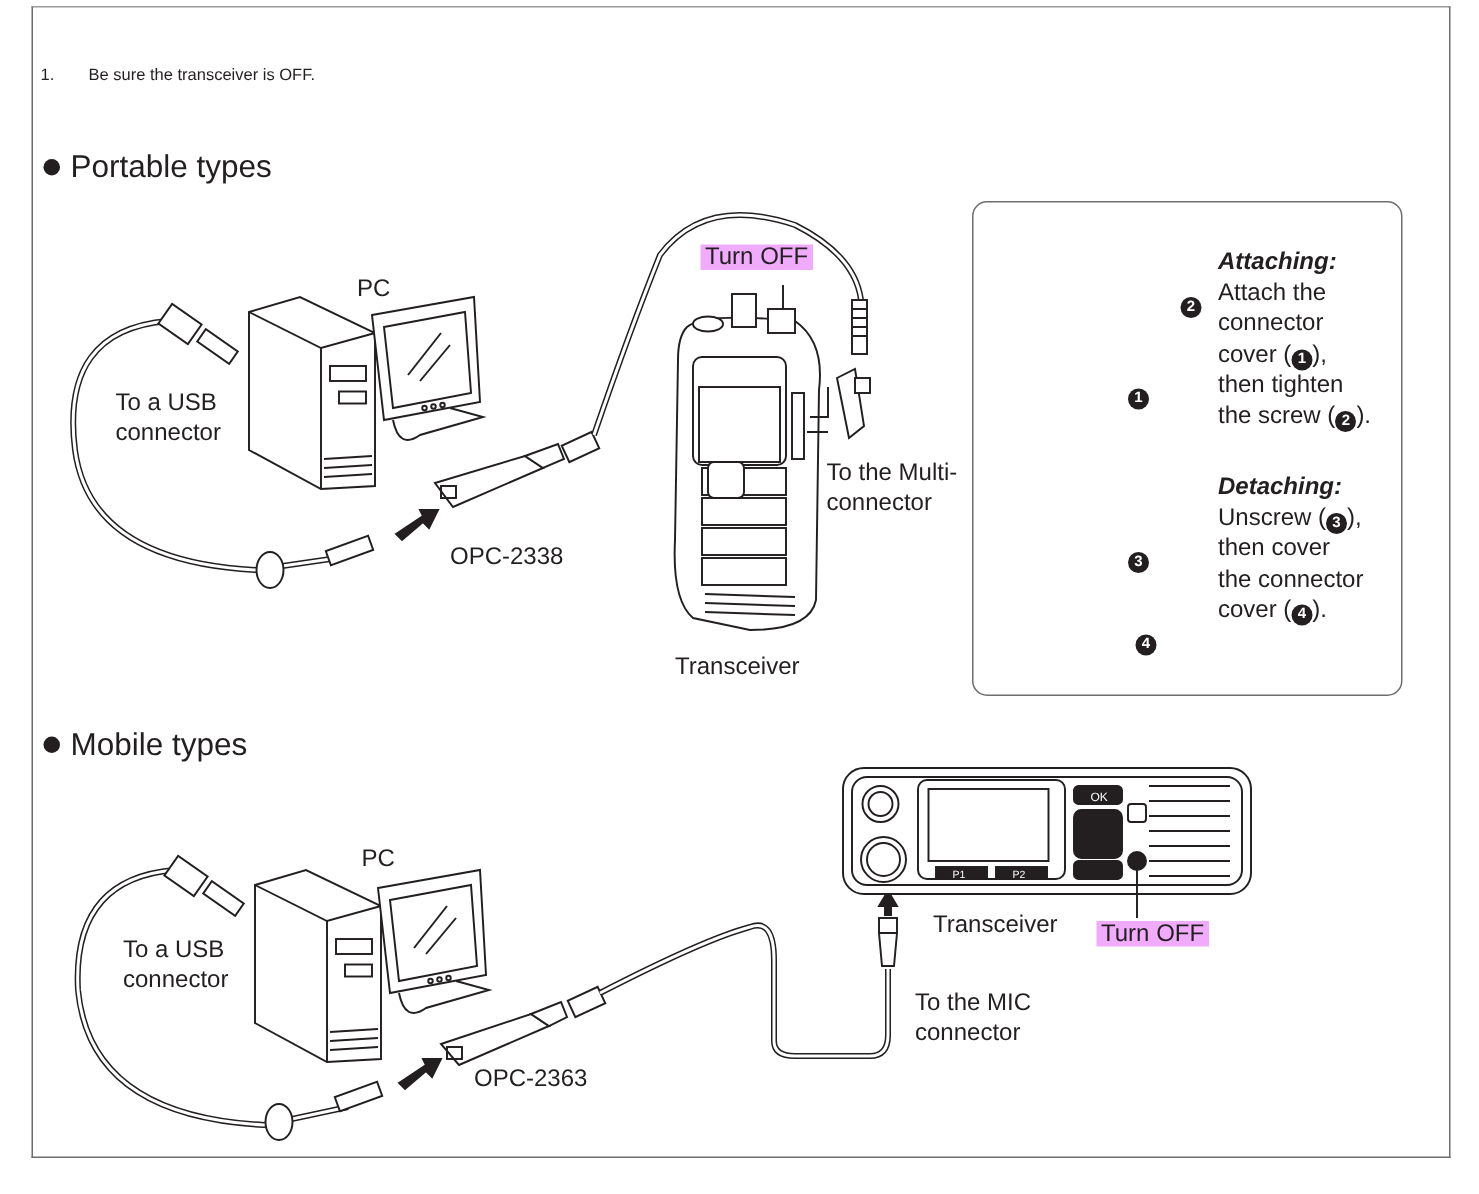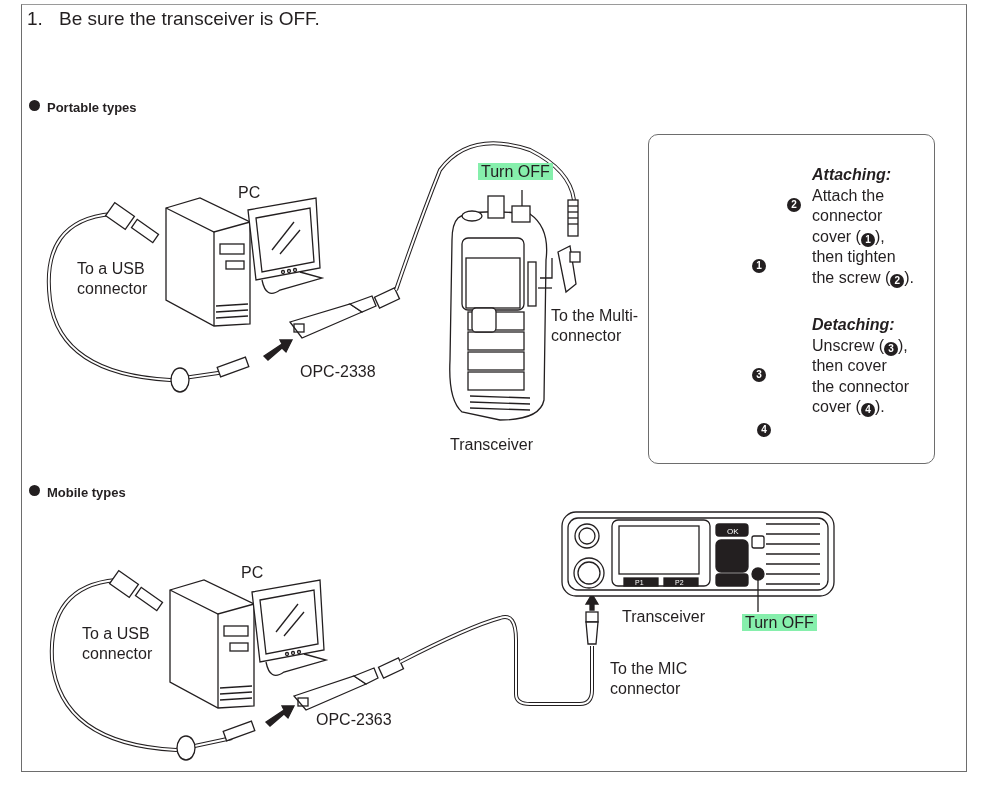--- a/index.html
+++ b/index.html
@@ -1,29 +1,29 @@
 <!DOCTYPE html>
 <html><head>
 <meta charset="utf-8">
 <style>
   html, body { margin: 0; padding: 0; background: #ffffff; }
   body { width: 986px; height: 796px; position: relative; overflow: hidden;
          font-family: "Liberation Sans", sans-serif; color: #231f20; }
   .frame { position: absolute; left: 21px; top: 4px; width: 946px; height: 768px;
            border: 1.5px solid #6d6d6d; border-top-color: #9a9a9a; box-sizing: border-box; }
   .steps { position: absolute; left: 27px; top: 7px; margin: 0; padding: 0; list-style: none; }
-  .steps li { font-size: 19px; line-height: 23px; height: 23px; white-space: nowrap; }
+  .steps li { font-size: 11px; line-height: 23px; height: 23px; white-space: nowrap; margin-top: 32px; }
   .steps .num { display: inline-block; width: 32px; }
   .cursor-mark { background: #a7c3e6; }
-  .section-head { position: absolute; left: 29px; font-size: 13px; font-weight: bold; white-space: nowrap; }
+  .section-head { position: absolute; left: 29px; font-size: 21px; font-weight: normal; white-space: nowrap; }
   .section-head .bullet { display: inline-block; width: 11px; height: 11px; border-radius: 50%;
                           background: #231f20; margin-right: 7px; vertical-align: 1px; }
   .label { position: absolute; font-size: 16px; line-height: 20px; white-space: nowrap; color: #231f20; }
   .label.bold { font-weight: normal; }
-  .hl { background: #86efac; padding: 0 3px; margin-left: 11px; }
+  .hl { background: #f0abfc; padding: 0 3px; }
   .inset { position: absolute; left: 648px; top: 134px; width: 287px; height: 330px;
            border: 1.5px solid #6d6d6d; border-radius: 10px; box-sizing: border-box; background: #fff; }
   .inset-text { position: absolute; left: 163px; font-size: 16px; line-height: 20.5px; color: #231f20; }
   .inset-text .title { font-weight: bold; font-style: italic; }
   .circ { display: inline-flex; align-items: center; justify-content: center; width: 14px; height: 14px;
           border-radius: 50%; background: #231f20; color: #fff; font-size: 10px; font-weight: bold;
           line-height: 14px; vertical-align: -1px; }
   svg.art { position: absolute; left: 0; top: 0; }
   .art path, .art rect, .art circle, .art ellipse, .art line, .art polyline, .art polygon { stroke: #231f20; fill: none; stroke-width: 1.3; }
   .art .fillw { fill: #fff; }

